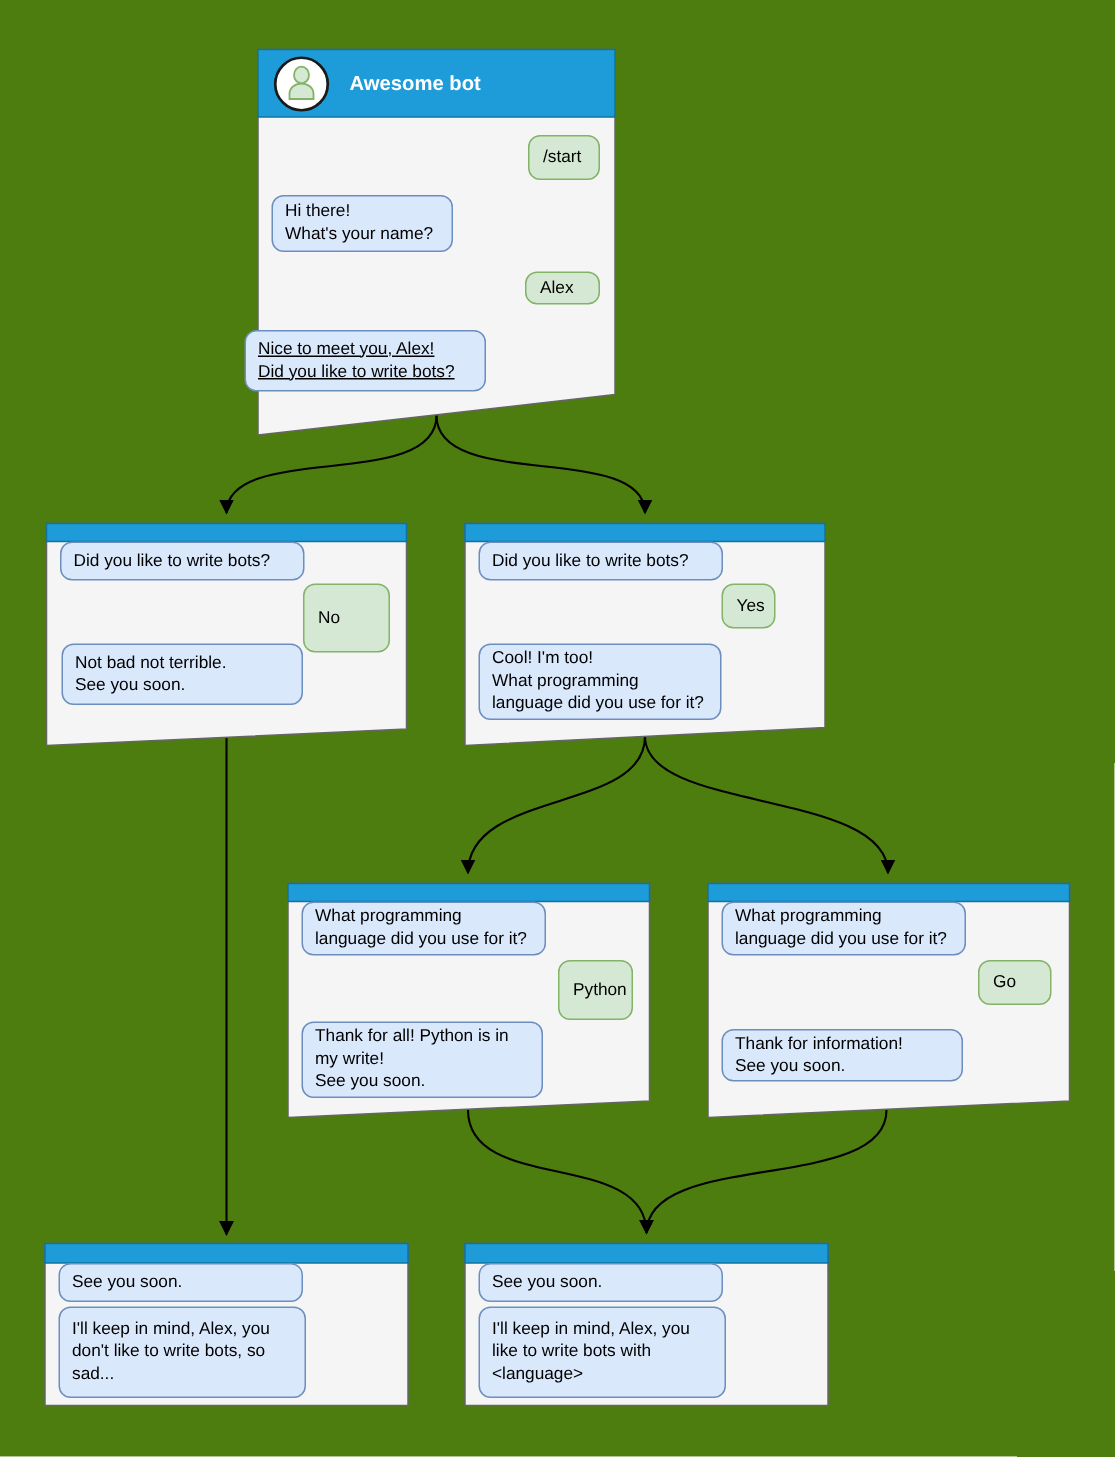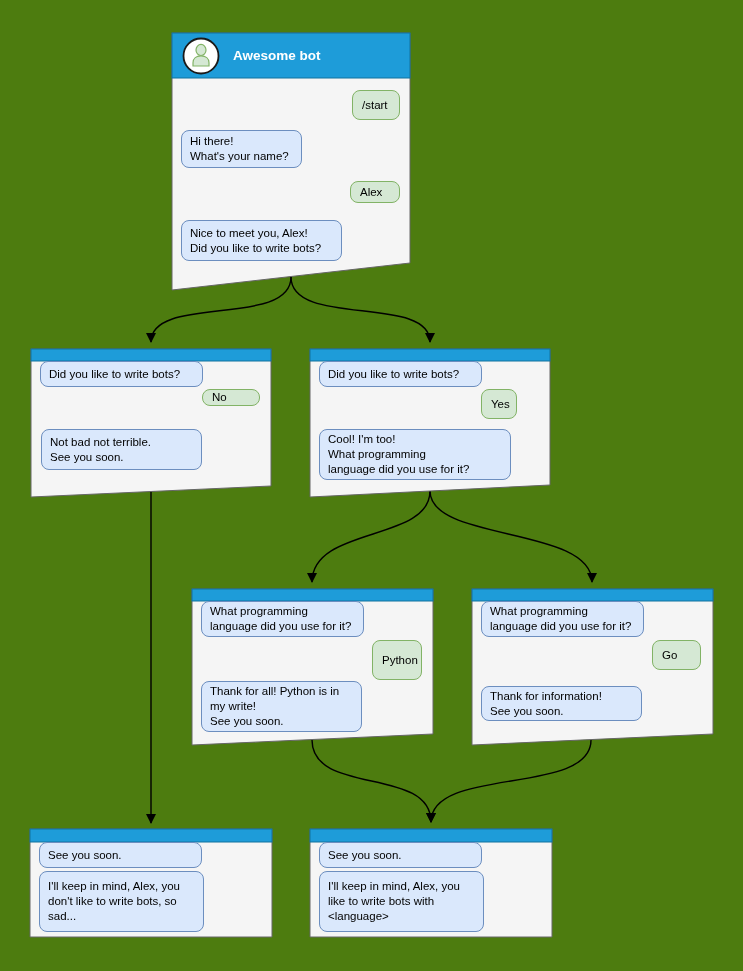--- a/index.html
+++ b/index.html
@@ -92,31 +92,31 @@
       <ellipse cx="19" cy="13" rx="5" ry="5.6" fill="#D5E8D4" stroke="#82B366" stroke-width="1.2"></ellipse>
       <path d="M11 29 v-3.2 c0-4.4 3.4-7 8-7 s8 2.6 8 7 V29 z" fill="#D5E8D4" stroke="#82B366" stroke-width="1.2"></path>
     </svg>
   </div>
   <div class="window-title" style="left:233px;top:48px;">Awesome bot</div>
 
   <div class="bubble user" style="left:352px;top:90px;width:48px;height:30px;text-align:right;">/start</div>
   <div class="bubble bot" style="left:181px;top:130px;width:121px;height:38px;">Hi there!
 What's your name?</div>
   <div class="bubble user" style="left:350px;top:181px;width:50px;height:22px;">Alex</div>
-  <div class="bubble bot" style="left:181px;top:220px;width:161px;height:41px;">Nice to meet you, Alex!
+  <div class="bubble bot" style="left:163px;top:220px;width:161px;height:41px;text-decoration:underline;">Nice to meet you, Alex!
 Did you like to write bots?</div>
 
   <div class="bubble bot" style="left:40px;top:361px;width:163px;height:21px;">Did you like to write bots?</div>
-  <div class="bubble user" style="left:202px;top:389px;width:58px;height:17px;">No</div>
+  <div class="bubble user" style="left:202px;top:389px;width:58px;height:46px;">No</div>
   <div class="bubble bot" style="left:41px;top:429px;width:161px;height:41px;">Not bad not terrible.
 See you soon.</div>
 
   <div class="bubble bot" style="left:319px;top:361px;width:163px;height:21px;">Did you like to write bots?</div>
   <div class="bubble user" style="left:481px;top:389px;width:36px;height:30px;">Yes</div>
-  <div class="bubble bot" style="left:319px;top:429px;width:192px;height:51px;">Cool! I'm too!
+  <div class="bubble bot" style="left:319px;top:429px;width:162px;height:51px;">Cool! I'm too!
 What programming
 language did you use for it?</div>
 
   <div class="bubble bot" style="left:201px;top:601px;width:163px;height:36px;">What programming
 language did you use for it?</div>
   <div class="bubble user" style="left:372px;top:640px;width:50px;height:40px;">Python</div>
   <div class="bubble bot" style="left:201px;top:681px;width:161px;height:51px;">Thank for all! Python is in
 my write!
 See you soon.</div>
 

